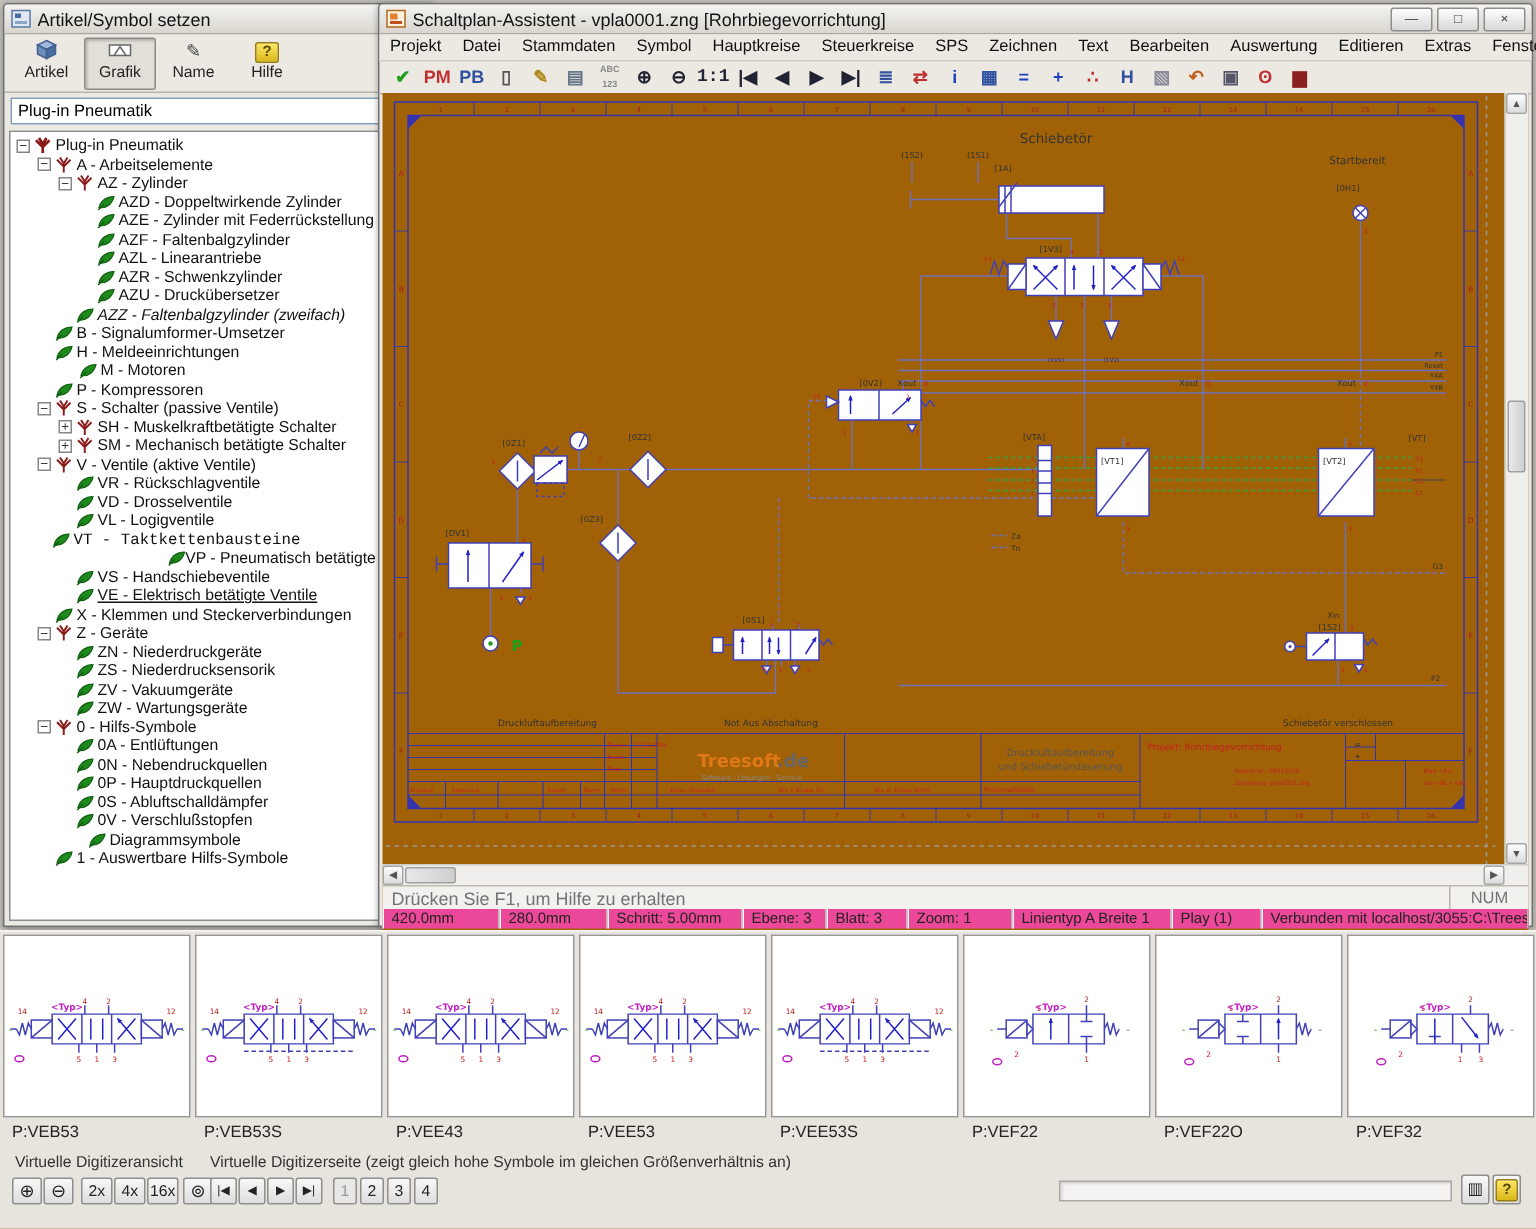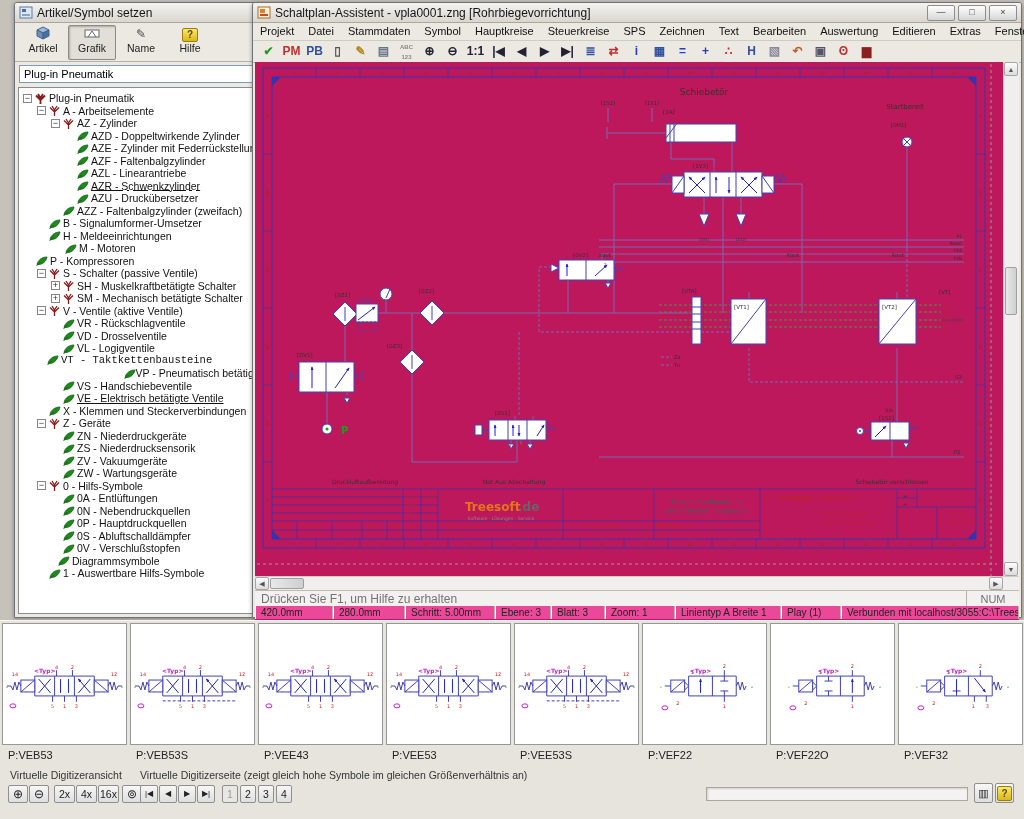--- a/index.html
+++ b/index.html
@@ -29,21 +29,21 @@
   .tic{display:inline-block;width:15px;vertical-align:middle;}
   .tic svg{vertical-align:middle;}
   .tlb{vertical-align:middle;}
   .tlb.sel{text-decoration:underline;}
   
   .menubar{position:absolute;left:0;right:0;top:20px;height:17px;background:#ece9e3;border-bottom:1px solid #cfccc5;display:flex;}
   .mi{font-size:11px;line-height:17px;padding:0 7px;color:#111;}
   .tools{position:absolute;left:0;right:0;top:37px;height:22px;border-bottom:1px solid #b5b2aa;display:flex;align-items:center;padding-left:4px;}
   .tbtn{width:23px;height:20px;text-align:center;font-size:12px;line-height:20px;font-weight:bold;border-radius:2px;}
   .tbtn .t2{font-size:6px;line-height:7px;font-weight:bold;padding-top:3px;}
-  .canvas{position:absolute;left:2px;right:2px;top:59px;height:572px;background:#be185d;overflow:hidden;}
+  .canvas{position:absolute;left:2px;right:2px;top:59px;height:572px;background:#a16207;overflow:hidden;}
   .vscroll{position:absolute;right:2px;top:59px;width:15px;height:514px;background:#f0efed;border-left:1px solid #d0cdc6;}
   .hscroll{position:absolute;left:2px;right:2px;top:573px;height:14px;background:#f0efed;border-top:1px solid #d0cdc6;}
   .sbtn{position:absolute;background:linear-gradient(#fcfcfc,#dcdcdc);border:1px solid #a5a5a5;color:#555;text-align:center;border-radius:2px;box-sizing:border-box;}
   .sthumb{position:absolute;background:linear-gradient(90deg,#e8e8e8,#cfcfcf);border:1px solid #9f9f9f;border-radius:2px;box-sizing:border-box;}
   .helpbar{position:absolute;left:2px;right:2px;top:587px;height:16px;background:#f2f1ee;border-top:1px solid #bdbab3;font-size:12px;
            line-height:16px;color:#737373;display:flex;}
   .helpbar .htext{flex:1;padding-left:6px;}
   .numbox{width:52px;border-left:1px solid #b5b2aa;text-align:center;font-size:11px;}
   .statusbar{position:absolute;left:2px;right:2px;top:603px;height:13px;background:#ec4899;display:flex;font-size:10px;line-height:13px;color:#222;}
   .seg{border-right:1px solid #b9b6af;border-left:1px solid #fbfaf8;padding-left:5px;white-space:nowrap;overflow:hidden;box-sizing:border-box;}
@@ -145,21 +145,21 @@
     <text class="rn" x="33" y="45"></text>
       <text class="rn" x="73" y="48"></text>
       <text class="rn" x="87" y="48"></text>
     <text class="mg" x="56" y="13"></text>
     <text class="gn" x="16" y="29"></text>
       <text class="gn" x="108" y="29"></text>
     <ellipse cx="20" cy="48" rx="3" ry="2" fill="none" stroke="#c020c0"></ellipse>
   </g>
 </svg>
 
-<div class="win" style="left:2px;top:2px;width:288px;height:616px;margin-left:12px;">
+<div class="win" style="left:2px;top:2px;width:288px;height:616px;">
   <div class="tbar">
     <svg width="14" height="13">
         <rect x="1" y="1" width="12" height="11" fill="#dfe7f2" stroke="#5b7aa6"></rect>
         <rect x="3" y="3" width="4" height="3" fill="#4a6da3"></rect>
         <rect x="3" y="8" width="8" height="2" fill="#8aa5c8"></rect>
       </svg>
     <span class="ttl">Artikel/Symbol setzen</span>
     <span class="wbtn sm">×</span>
   </div>
   <div class="ltb">
@@ -210,45 +210,45 @@
             <path d="M1.5 11 L5.5 7" stroke="#0c5c0c" stroke-width="0.9"></path>
           </svg></span><span class="tlb">AZE - Zylinder mit Federrückstellung</span></div>
       <div class="trow" style="padding-left: 46px;"><span class="expsp"></span><span class="tic"><svg width="13" height="12">
             <path d="M2 9.5 C3 5 7 2 12 2 C11 7 7 9.5 3.5 9.5 Z" fill="#1e8a1e" stroke="#0c5c0c" stroke-width="0.8"></path>
             <path d="M1.5 11 L5.5 7" stroke="#0c5c0c" stroke-width="0.9"></path>
           </svg></span><span class="tlb">AZF - Faltenbalgzylinder</span></div>
       <div class="trow" style="padding-left: 46px;"><span class="expsp"></span><span class="tic"><svg width="13" height="12">
             <path d="M2 9.5 C3 5 7 2 12 2 C11 7 7 9.5 3.5 9.5 Z" fill="#1e8a1e" stroke="#0c5c0c" stroke-width="0.8"></path>
             <path d="M1.5 11 L5.5 7" stroke="#0c5c0c" stroke-width="0.9"></path>
           </svg></span><span class="tlb">AZL - Linearantriebe</span></div>
-      <div class="trow" style="padding-left: 46px; text-decoration: underline;"><span class="expsp"></span><span class="tic"><svg width="13" height="12">
+      <div class="trow" style="padding-left: 46px;"><span class="expsp"></span><span class="tic"><svg width="13" height="12">
             <path d="M2 9.5 C3 5 7 2 12 2 C11 7 7 9.5 3.5 9.5 Z" fill="#1e8a1e" stroke="#0c5c0c" stroke-width="0.8"></path>
             <path d="M1.5 11 L5.5 7" stroke="#0c5c0c" stroke-width="0.9"></path>
           </svg></span><span class="tlb">AZR - Schwenkzylinder</span></div>
       <div class="trow" style="padding-left: 46px;"><span class="expsp"></span><span class="tic"><svg width="13" height="12">
             <path d="M2 9.5 C3 5 7 2 12 2 C11 7 7 9.5 3.5 9.5 Z" fill="#1e8a1e" stroke="#0c5c0c" stroke-width="0.8"></path>
             <path d="M1.5 11 L5.5 7" stroke="#0c5c0c" stroke-width="0.9"></path>
           </svg></span><span class="tlb">AZU - Druckübersetzer</span></div>
-      <div class="trow" style="padding-left: 32px;"><span class="expsp"></span><span class="tic"><svg width="13" height="12">
+      <div class="trow" style="padding-left: 32px; font-style: italic;"><span class="expsp"></span><span class="tic"><svg width="13" height="12">
             <path d="M2 9.5 C3 5 7 2 12 2 C11 7 7 9.5 3.5 9.5 Z" fill="#1e8a1e" stroke="#0c5c0c" stroke-width="0.8"></path>
             <path d="M1.5 11 L5.5 7" stroke="#0c5c0c" stroke-width="0.9"></path>
           </svg></span><span class="tlb">AZZ - Faltenbalgzylinder (zweifach)</span></div>
       <div class="trow" style="padding-left: 18px;"><span class="expsp"></span><span class="tic"><svg width="13" height="12">
             <path d="M2 9.5 C3 5 7 2 12 2 C11 7 7 9.5 3.5 9.5 Z" fill="#1e8a1e" stroke="#0c5c0c" stroke-width="0.8"></path>
             <path d="M1.5 11 L5.5 7" stroke="#0c5c0c" stroke-width="0.9"></path>
           </svg></span><span class="tlb">B - Signalumformer-Umsetzer</span></div>
       <div class="trow" style="padding-left: 18px;"><span class="expsp"></span><span class="tic"><svg width="13" height="12">
             <path d="M2 9.5 C3 5 7 2 12 2 C11 7 7 9.5 3.5 9.5 Z" fill="#1e8a1e" stroke="#0c5c0c" stroke-width="0.8"></path>
             <path d="M1.5 11 L5.5 7" stroke="#0c5c0c" stroke-width="0.9"></path>
           </svg></span><span class="tlb">H - Meldeeinrichtungen</span></div>
       <div class="trow" style="padding-left: 34px;"><span class="expsp"></span><span class="tic"><svg width="13" height="12">
             <path d="M2 9.5 C3 5 7 2 12 2 C11 7 7 9.5 3.5 9.5 Z" fill="#1e8a1e" stroke="#0c5c0c" stroke-width="0.8"></path>
             <path d="M1.5 11 L5.5 7" stroke="#0c5c0c" stroke-width="0.9"></path>
           </svg></span><span class="tlb">M - Motoren</span></div>
-      <div class="trow" style="padding-left: 5px;"><span class="expsp"></span><span class="tic"><svg width="13" height="12">
+      <div class="trow" style="padding-left: 18px;"><span class="expsp"></span><span class="tic"><svg width="13" height="12">
             <path d="M2 9.5 C3 5 7 2 12 2 C11 7 7 9.5 3.5 9.5 Z" fill="#1e8a1e" stroke="#0c5c0c" stroke-width="0.8"></path>
             <path d="M1.5 11 L5.5 7" stroke="#0c5c0c" stroke-width="0.9"></path>
           </svg></span><span class="tlb">P - Kompressoren</span></div>
       <div class="trow" style="padding-left: 18px;"><span class="exp">−</span><span class="tic"><svg width="13" height="12">
             <path d="M6.5 11 L6.5 4 M6.5 7 L2 2.5 M6.5 7 L11 2.5 M6.5 5 L4 1 M6.5 5 L9 1" stroke="#8b1a1a" stroke-width="1.3" fill="none"></path>
           </svg></span><span class="tlb">S - Schalter (passive Ventile)</span></div>
       <div class="trow" style="padding-left: 32px;"><span class="exp">+</span><span class="tic"><svg width="13" height="12">
             <path d="M6.5 11 L6.5 4 M6.5 7 L2 2.5 M6.5 7 L11 2.5 M6.5 5 L4 1 M6.5 5 L9 1" stroke="#8b1a1a" stroke-width="1.3" fill="none"></path>
           </svg></span><span class="tlb">SH - Muskelkraftbetätigte Schalter</span></div>
       <div class="trow" style="padding-left: 32px;"><span class="exp">+</span><span class="tic"><svg width="13" height="12">
@@ -324,21 +324,21 @@
             <path d="M1.5 11 L5.5 7" stroke="#0c5c0c" stroke-width="0.9"></path>
           </svg></span><span class="tlb">0P - Hauptdruckquellen</span></div>
       <div class="trow" style="padding-left: 32px;"><span class="expsp"></span><span class="tic"><svg width="13" height="12">
             <path d="M2 9.5 C3 5 7 2 12 2 C11 7 7 9.5 3.5 9.5 Z" fill="#1e8a1e" stroke="#0c5c0c" stroke-width="0.8"></path>
             <path d="M1.5 11 L5.5 7" stroke="#0c5c0c" stroke-width="0.9"></path>
           </svg></span><span class="tlb">0S - Abluftschalldämpfer</span></div>
       <div class="trow" style="padding-left: 32px;"><span class="expsp"></span><span class="tic"><svg width="13" height="12">
             <path d="M2 9.5 C3 5 7 2 12 2 C11 7 7 9.5 3.5 9.5 Z" fill="#1e8a1e" stroke="#0c5c0c" stroke-width="0.8"></path>
             <path d="M1.5 11 L5.5 7" stroke="#0c5c0c" stroke-width="0.9"></path>
           </svg></span><span class="tlb">0V - Verschlußstopfen</span></div>
-      <div class="trow" style="padding-left: 27px;"><span class="expsp"></span><span class="tic"><svg width="13" height="12">
+      <div class="trow" style="padding-left: 40px;"><span class="expsp"></span><span class="tic"><svg width="13" height="12">
             <path d="M2 9.5 C3 5 7 2 12 2 C11 7 7 9.5 3.5 9.5 Z" fill="#1e8a1e" stroke="#0c5c0c" stroke-width="0.8"></path>
             <path d="M1.5 11 L5.5 7" stroke="#0c5c0c" stroke-width="0.9"></path>
           </svg></span><span class="tlb">Diagrammsymbole</span></div>
       <div class="trow" style="padding-left: 18px;"><span class="expsp"></span><span class="tic"><svg width="13" height="12">
             <path d="M2 9.5 C3 5 7 2 12 2 C11 7 7 9.5 3.5 9.5 Z" fill="#1e8a1e" stroke="#0c5c0c" stroke-width="0.8"></path>
             <path d="M1.5 11 L5.5 7" stroke="#0c5c0c" stroke-width="0.9"></path>
           </svg></span><span class="tlb">1 - Auswertbare Hilfs-Symbole</span></div>
     </div>
 </div>
 
@@ -376,21 +376,21 @@
       <span class="tbtn" style="color: rgb(48, 80, 160);">PB</span>
       <span class="tbtn" style="color: rgb(85, 85, 85);">▯</span>
       <span class="tbtn" style="color: rgb(176, 136, 24);">✎</span>
       <span class="tbtn" style="color: rgb(102, 119, 136);">▤</span>
       <span class="tbtn" style="color: rgb(136, 136, 136);">
         <div class="t2">ABC</div>
         <div class="t2">123</div>
       </span>
       <span class="tbtn" style="color: rgb(34, 34, 51);">⊕</span>
       <span class="tbtn" style="color: rgb(34, 34, 51);">⊖</span>
-      <span class="tbtn" style="color: rgb(34, 34, 51);">1:1</span>
+      <span class="tbtn" style="color: rgb(34, 34, 51); font-family: Liberation Mono, monospace;">1:1</span>
       <span class="tbtn" style="color: rgb(34, 34, 51);">|◀</span>
       <span class="tbtn" style="color: rgb(34, 34, 51);">◀</span>
       <span class="tbtn" style="color: rgb(34, 34, 51);">▶</span>
       <span class="tbtn" style="color: rgb(34, 34, 51);">▶|</span>
       <span class="tbtn" style="color: rgb(48, 80, 160);">≣</span>
       <span class="tbtn" style="color: rgb(192, 48, 48);">⇄</span>
       <span class="tbtn" style="color: rgb(32, 64, 192);">i</span>
       <span class="tbtn" style="color: rgb(48, 80, 160);">▦</span>
       <span class="tbtn" style="color: rgb(32, 64, 192);">=</span>
       <span class="tbtn" style="color: rgb(32, 64, 192);">+</span>

